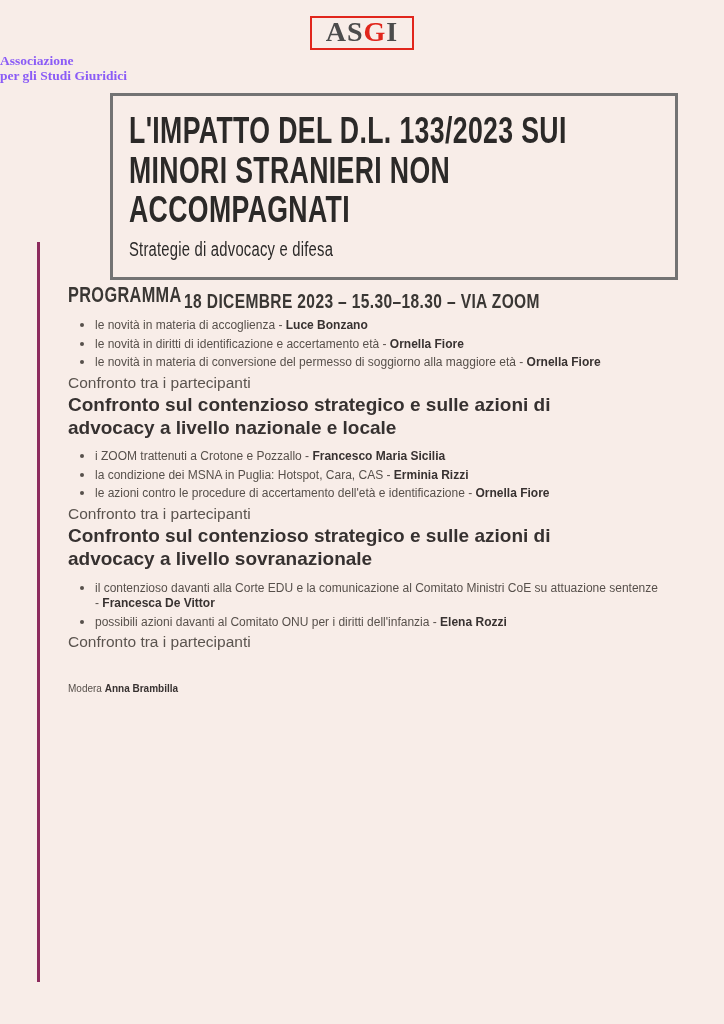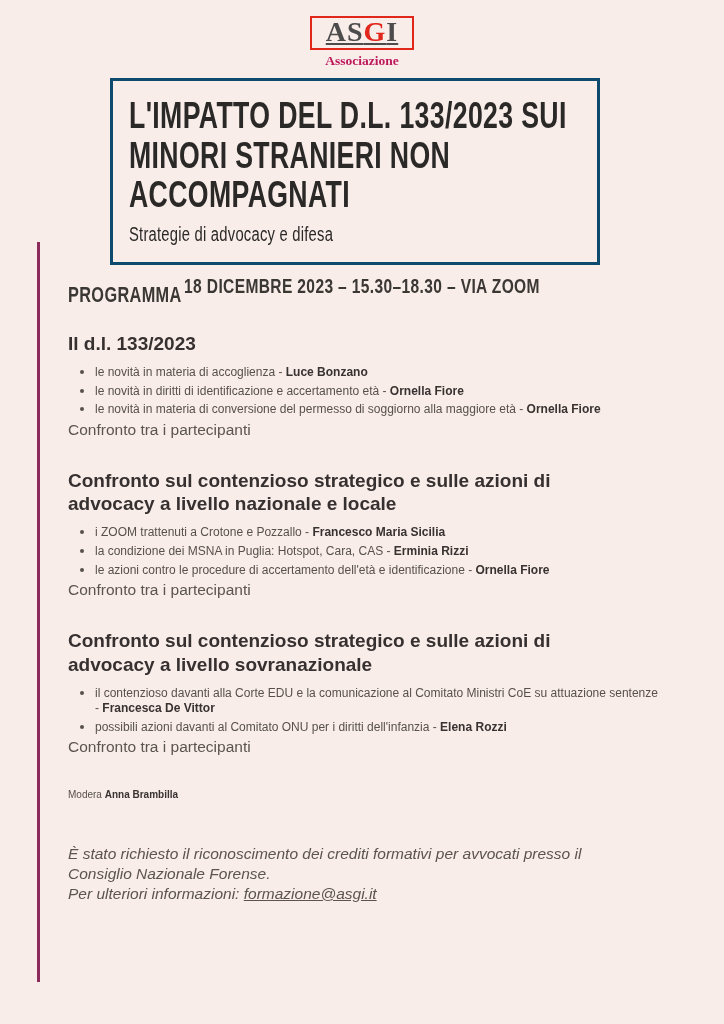--- a/index.html
+++ b/index.html
@@ -43,38 +43,37 @@
     border: 2px solid #e1261c;
     padding: 0 14px 2px;
     line-height: 1;
   }
   .logo-acronym {
     font-family: "Liberation Serif", "DejaVu Serif", serif;
     font-weight: bold;
     font-size: 28px;
     letter-spacing: 1px;
     color: #4c4c4c;
-    text-decoration: underline;
   }
   .logo-acronym .g-red { color: #e1261c; }
   .org-name {
     margin-top: 3px;
     font-family: "Liberation Serif", "DejaVu Serif", serif;
     font-weight: bold;
     font-size: 13.5px;
     line-height: 1.12;
-    color: #be185d;
-    text-align: center;
+    color: #8b5cf6;
+    text-align: left;
   }
 
   
   .title-box {
     margin: 10px 0 0 110px;
-    width: 490px;
-    border: 3px solid #0c4a6e;
+    width: 568px;
+    border: 3px solid #737373;
     padding: 15px 16px 16px 16px;
     overflow: hidden;
   }
   .event-title {
     font-size: 36px;
     line-height: 1.1;
     font-weight: bold;
     letter-spacing: 0.5px;
     color: #2b2928;
   }
@@ -108,21 +107,21 @@
   }
   .section { margin-top: 0; }
   .section-heading {
     font-size: 19px;
     font-weight: bold;
     line-height: 1.22;
     color: #363130;
     max-width: 540px;
   }
   .sec-1 .section-heading { margin-top: 24px; }
-  .sec-2 .section-heading, .sec-3 .section-heading { margin-top: 29px; }
+  .sec-2 .section-heading, .sec-3 .section-heading { }
   ul.agenda {
     margin: 9px 0 0 0;
     padding-left: 27px;
     list-style: disc;
   }
   ul.agenda li {
     font-size: 12px;
     line-height: 1.3;
     margin-bottom: 2px;
     color: #57504b;
@@ -160,36 +159,36 @@
 <body>
 
 <div class="accent-line"></div>
 
 <div class="logo">
   <div class="logo-box">
     <span class="logo-acronym"><span>AS</span><span class="g-red">G</span><span>I</span></span>
   </div>
   <div class="org-name">
     <div>Associazione</div>
+    <div>per gli Studi Giuridici</div>
   </div>
 </div>
 
 <div class="title-box">
   <h1 class="event-title cond">L'IMPATTO DEL D.L. 133/2023 SUI MINORI STRANIERI NON ACCOMPAGNATI</h1>
   <div class="event-subtitle cond">Strategie di advocacy e difesa</div>
 </div>
 
 <div class="date-line cond-center">18 DICEMBRE 2023 – 15.30–18.30 – VIA ZOOM</div>
 
 <div class="content">
 
   <div class="program-label cond">PROGRAMMA</div>
 
   <div class="section sec-1">
-    <h2 class="section-heading">Il d.l. 133/2023</h2>
     <ul class="agenda">
       <li><span>le novità in materia di accoglienza - </span><span class="speaker">Luce Bonzano</span></li>
       <li><span>le novità in diritti di identificazione e accertamento età  - </span><span class="speaker">Ornella Fiore</span></li>
       <li><span>le novità in materia di conversione del permesso di soggiorno alla maggiore età - </span><span class="speaker">Ornella Fiore</span></li>
     </ul>
     <p class="section-note">Confronto tra i partecipanti</p>
   </div>
 
   <div class="section sec-2">
     <h2 class="section-heading">Confronto sul contenzioso strategico e sulle azioni di advocacy a livello nazionale e locale</h2>
@@ -205,18 +204,14 @@
     <h2 class="section-heading">Confronto sul contenzioso strategico e sulle azioni di advocacy a livello sovranazionale</h2>
     <ul class="agenda">
       <li><span>il contenzioso davanti alla Corte EDU e la comunicazione al Comitato Ministri CoE su attuazione sentenze - </span><span class="speaker">Francesca De Vittor</span></li>
       <li><span>possibili azioni davanti al Comitato ONU per i diritti dell'infanzia - </span><span class="speaker">Elena Rozzi</span></li>
     </ul>
     <p class="section-note">Confronto tra i partecipanti</p>
   </div>
 
   <p class="moderator-line"><span>Modera </span><span class="speaker">Anna Brambilla</span></p>
 
-  <div class="credits">
-    <div>È stato richiesto il riconoscimento dei crediti formativi per avvocati presso il Consiglio Nazionale Forense.</div>
-    <div><span>Per ulteriori informazioni: </span><a href="#" class="email-link">formazione@asgi.it</a></div>
-  </div>
 
 </div>
 
 </body></html>

